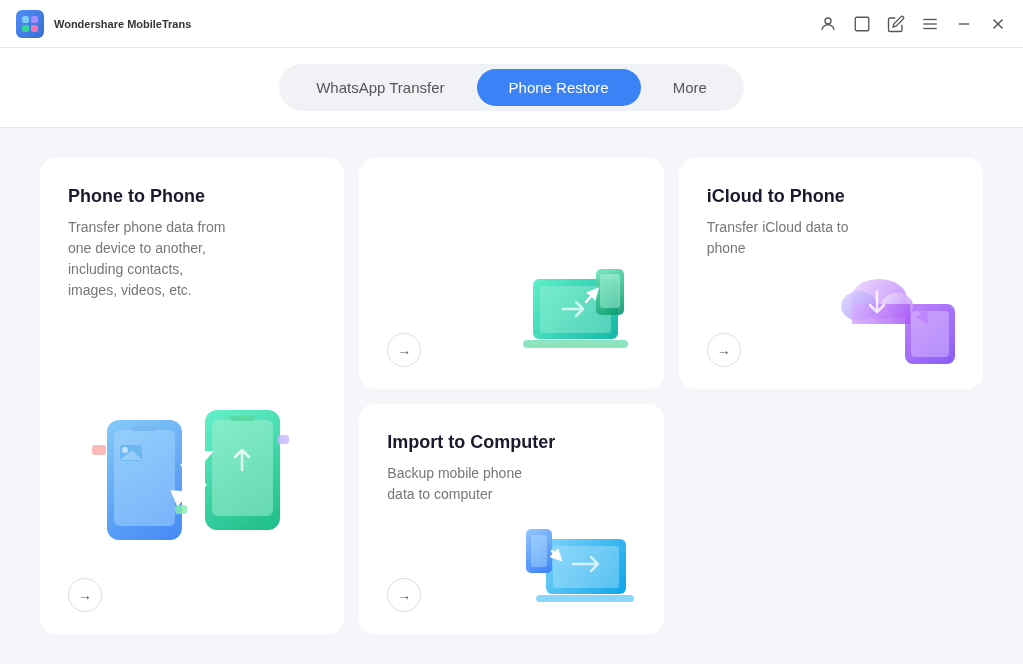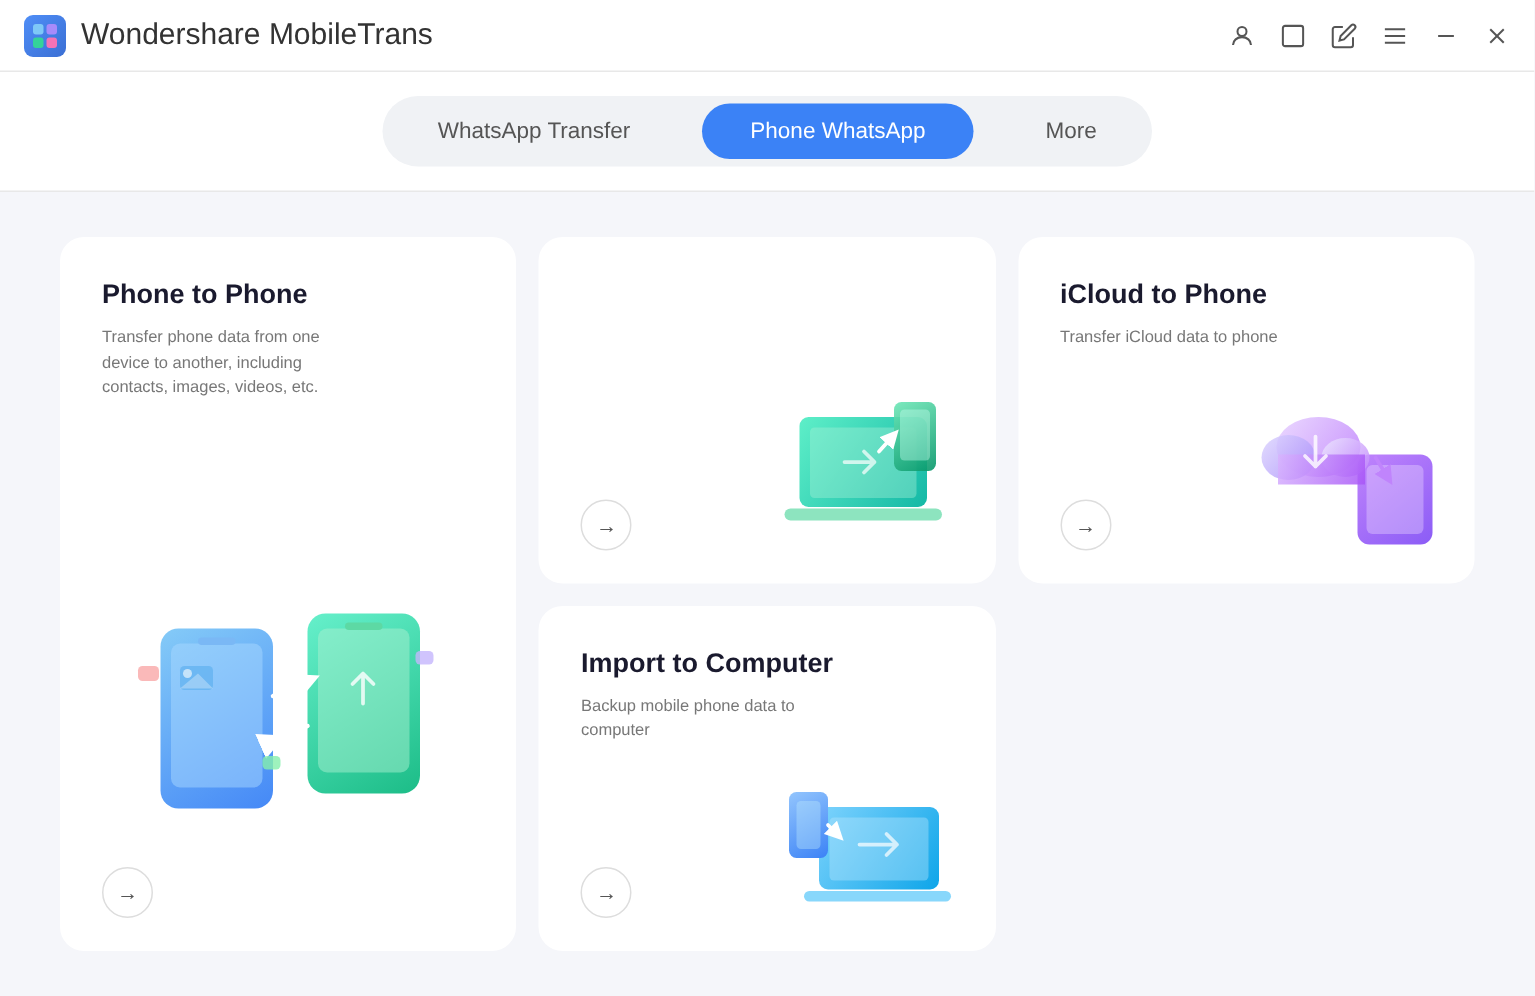--- a/index.html
+++ b/index.html
@@ -35,23 +35,23 @@
       border-radius: 6px;
       background: linear-gradient(135deg, #4f8ef7 0%, #3b6fd4 100%);
       display: flex;
       align-items: center;
       justify-content: center;
       color: white;
       font-size: 14px;
       font-weight: bold;
     }
     .app-title {
-      font-size: 20px;
+      font-size: 11px;
       color: #333;
-      font-weight: 400;
+      font-weight: 700;
     }
     .titlebar-controls {
       display: flex;
       align-items: center;
       gap: 16px;
     }
     .titlebar-icon {
       color: #666;
       font-size: 16px;
       cursor: pointer;
@@ -66,21 +66,21 @@
       display: flex;
       justify-content: center;
       border-bottom: 1px solid #e8e8e8;
       flex-shrink: 0;
     }
     .nav-tabs {
       display: flex;
       background: #f0f2f5;
       border-radius: 30px;
       padding: 5px;
-      gap: 16px;
+      gap: 0;
       margin-bottom: 16px;
     }
     .nav-tab {
       padding: 10px 32px;
       border-radius: 25px;
       font-size: 15px;
       cursor: pointer;
       color: #555;
       font-weight: 400;
       transition: all 0.2s;
@@ -116,21 +116,21 @@
     .card.large {
       grid-row: span 2;
     }
     .card-title {
       font-size: 18px;
       font-weight: 700;
       color: #1a1a2e;
       margin-bottom: 10px;
     }
     .card-desc {
-      font-size: 11px;
+      font-size: 14px;
       color: #777;
       line-height: 1.5;
       max-width: 160px;
     }
     .card-arrow {
       position: absolute;
       bottom: 22px;
       left: 28px;
       width: 34px;
       height: 34px;
@@ -198,21 +198,21 @@
           <line x1="18" y1="6" x2="6" y2="18"></line>
           <line x1="6" y1="6" x2="18" y2="18"></line>
         </svg>
     </span>
   </div>
 </div>
 
 <div class="nav-area">
   <div class="nav-tabs">
     <div class="nav-tab">WhatsApp Transfer</div>
-    <div class="nav-tab active">Phone WhatsApp</div>
+    <div class="nav-tab active">Phone Restore</div>
     <div class="nav-tab">More</div>
   </div>
 </div>
 
 <div class="main-content">
 
   <div class="card large">
     <div class="card-title">Phone to Phone</div>
     <div class="card-desc">Transfer phone data from one device to another, including contacts, images, videos, etc.</div>
 

